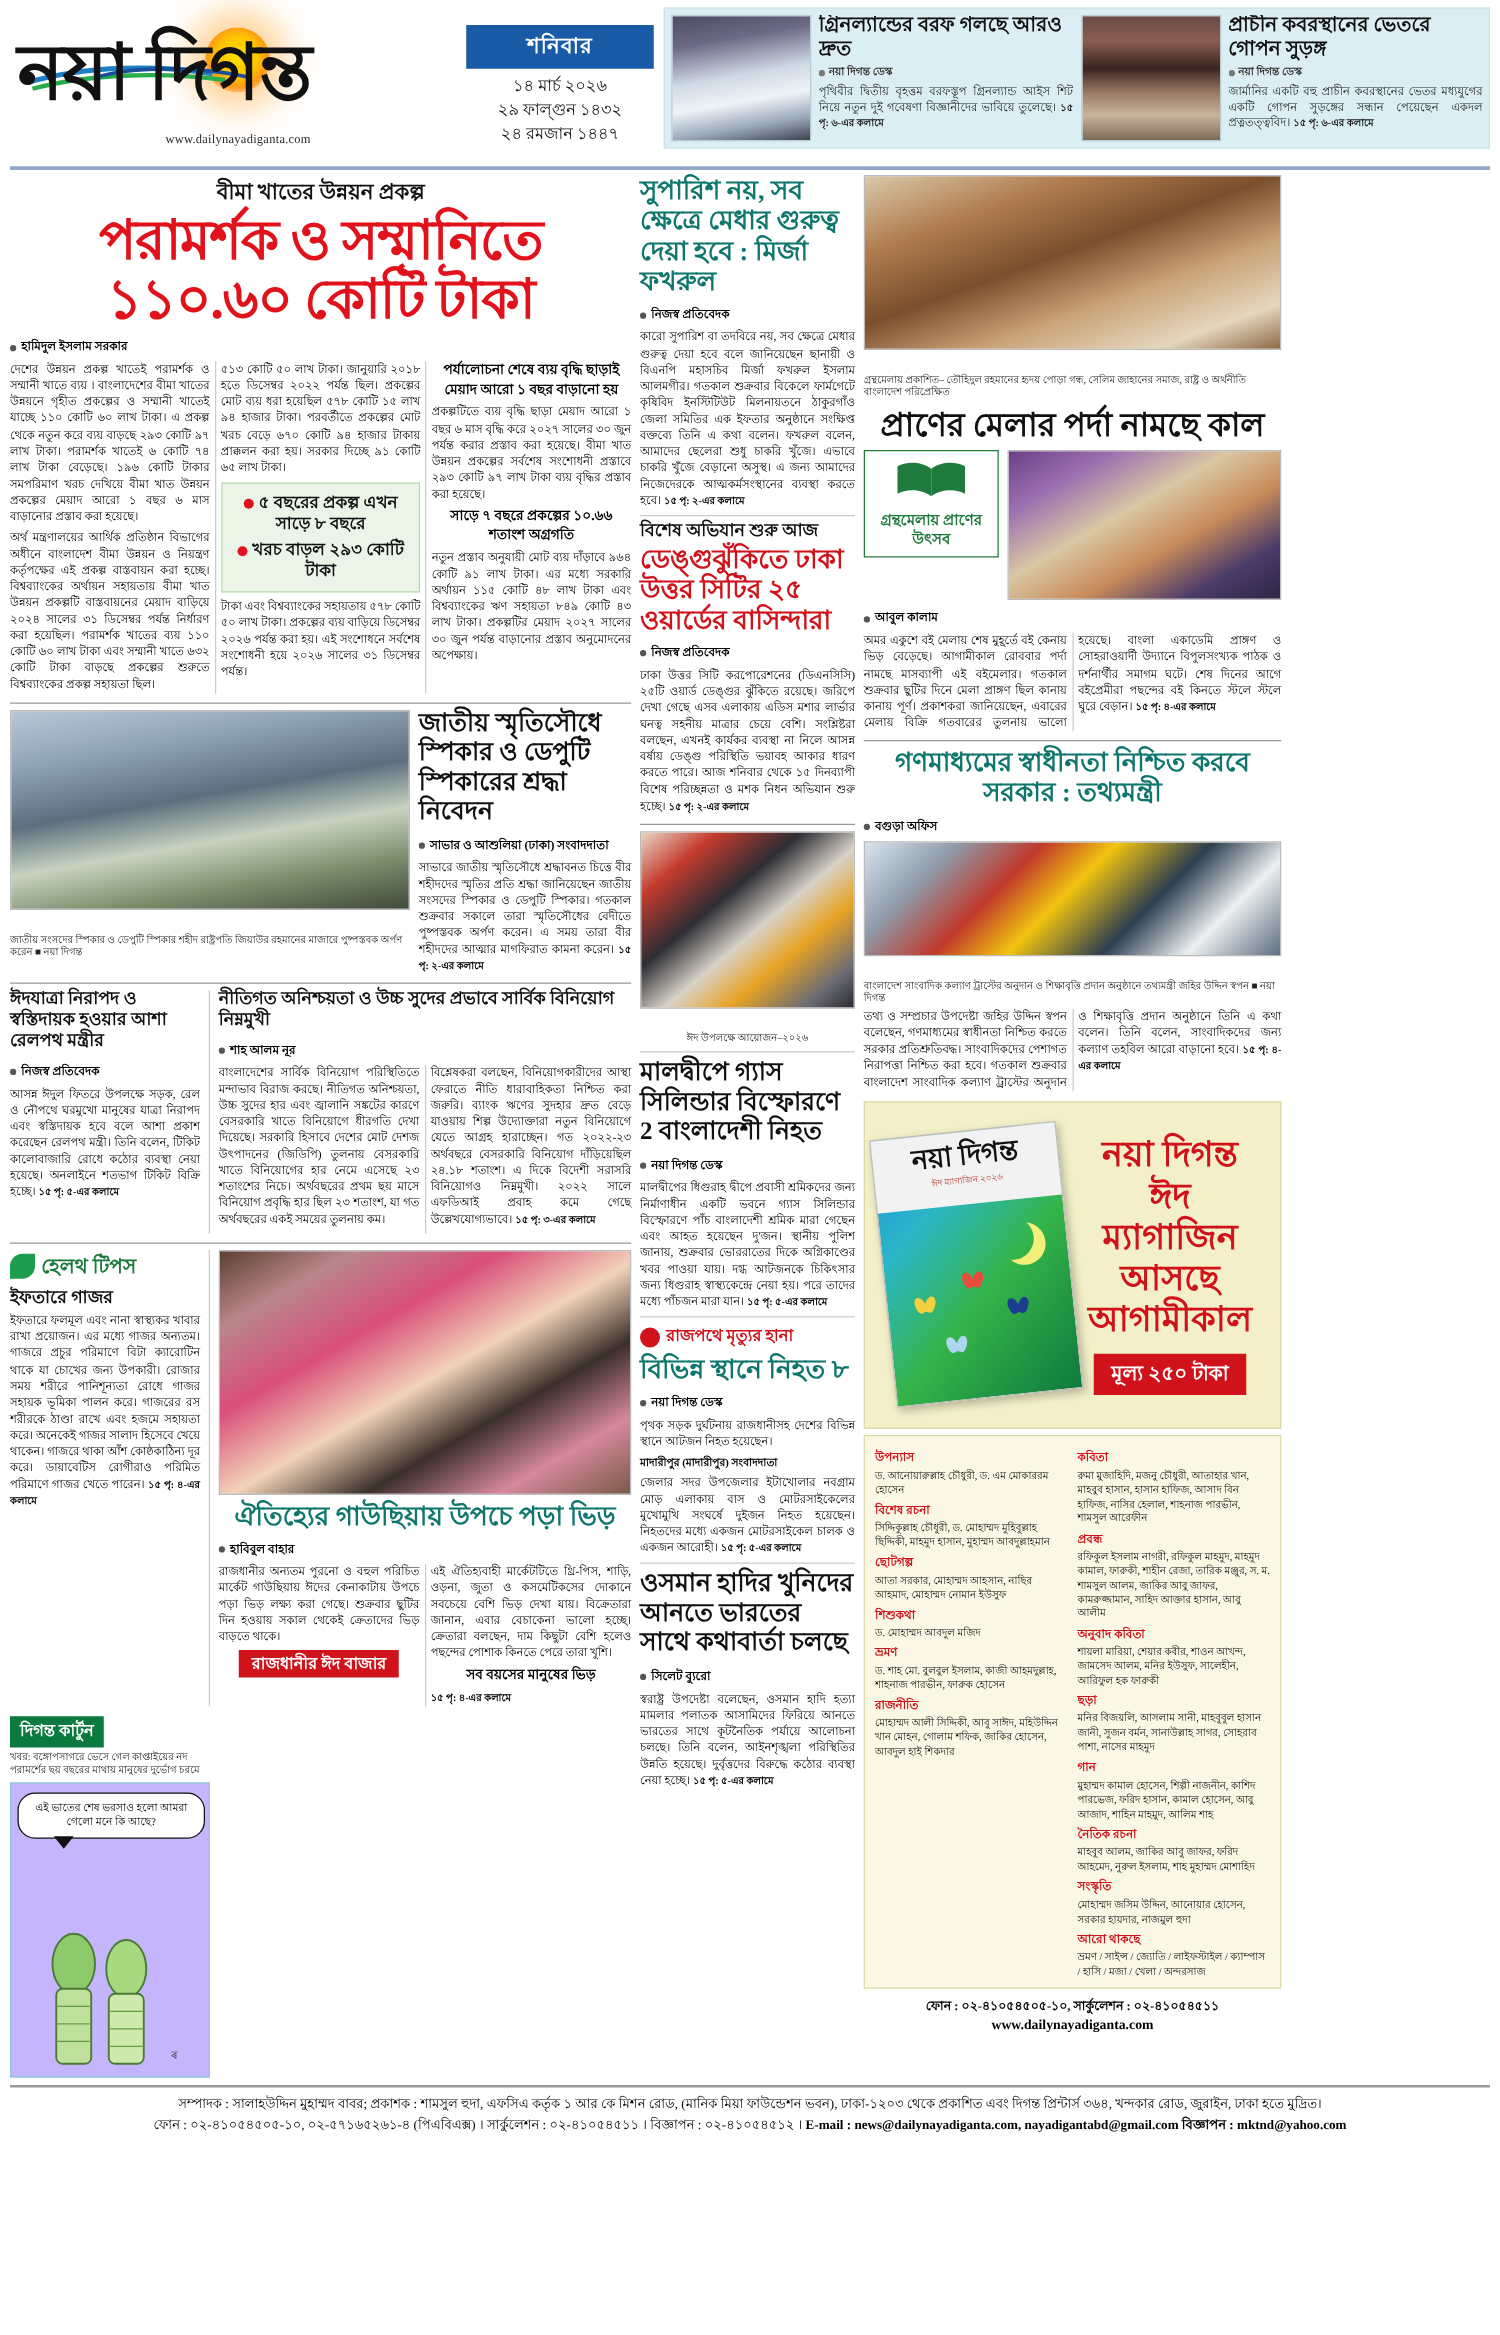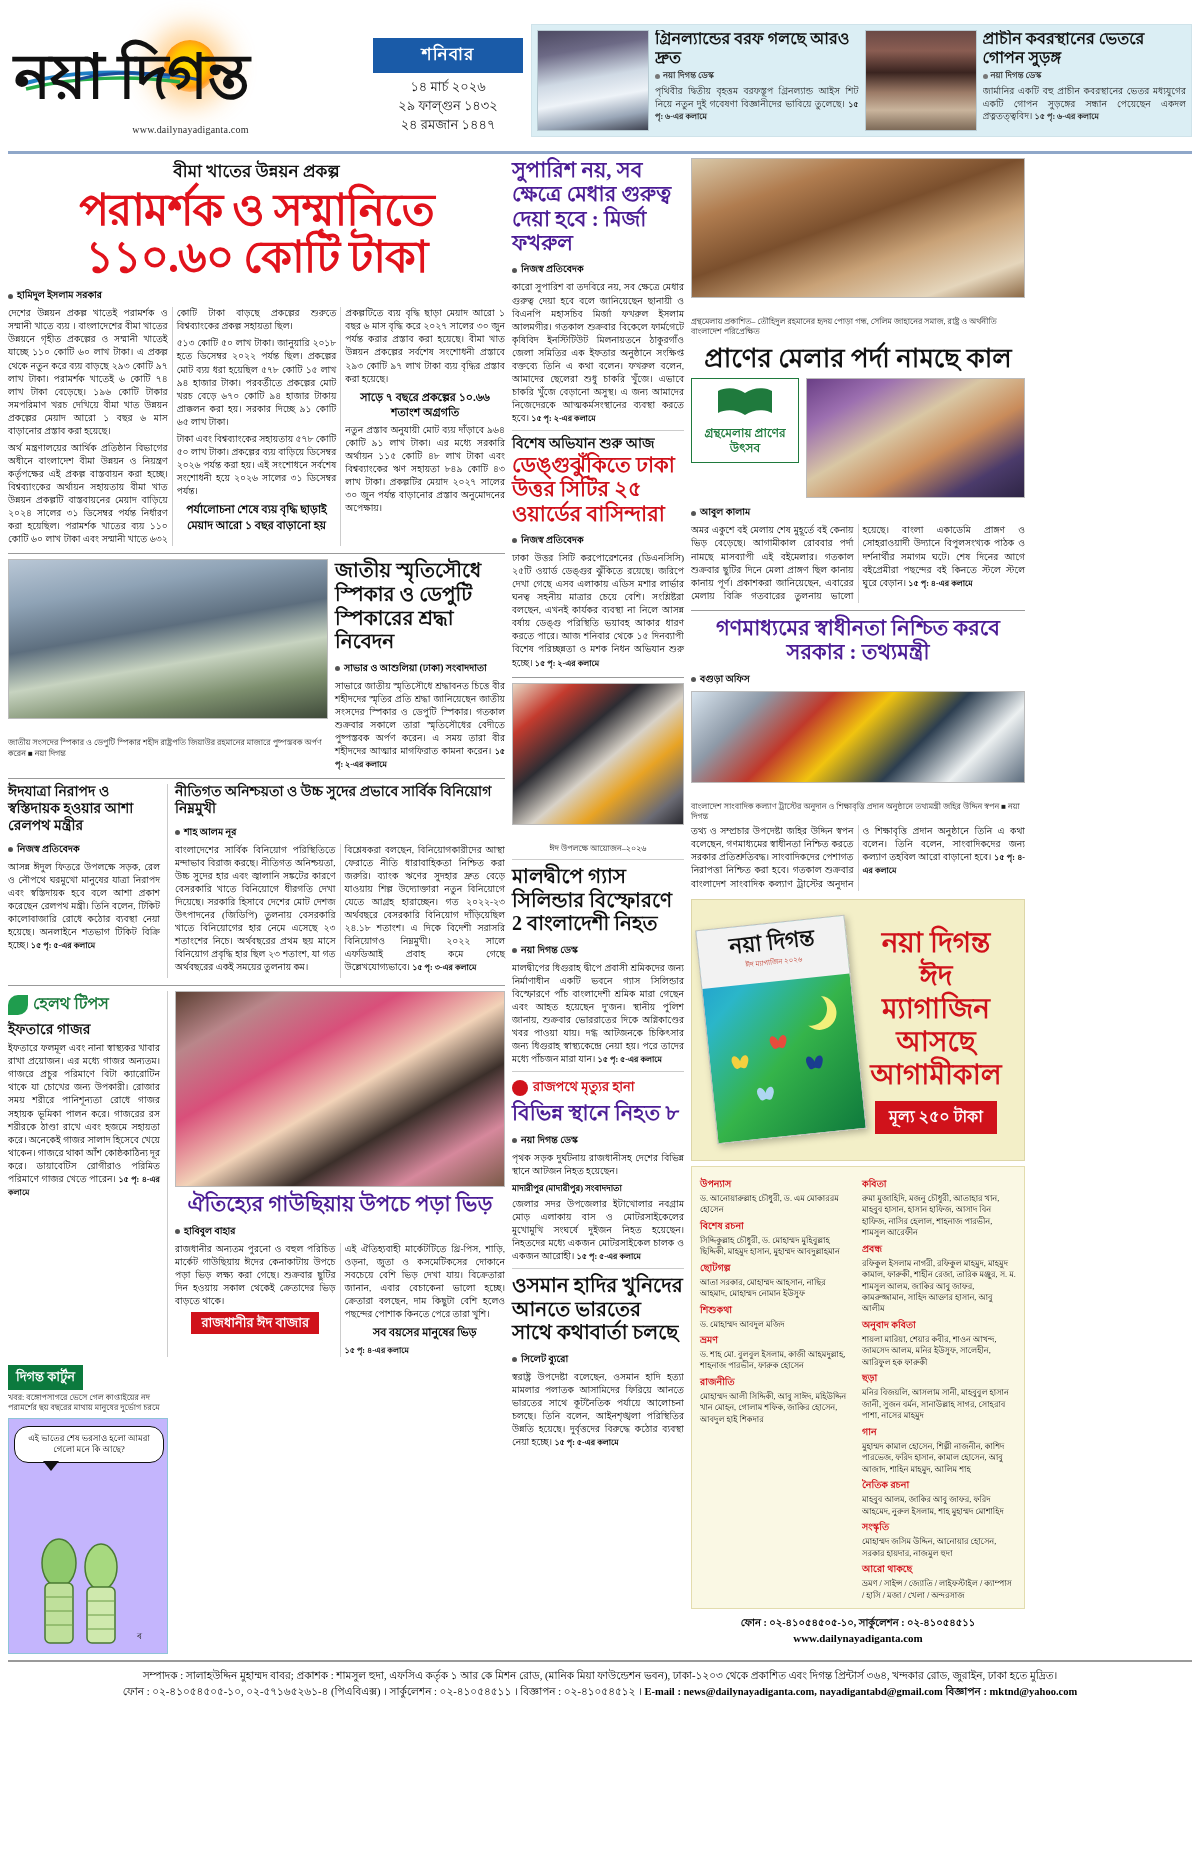--- a/index.html
+++ b/index.html
@@ -4,21 +4,21 @@
 <style>
   * { box-sizing: border-box; margin:0; padding:0; }
   body {
     width:1200px; height:1868px;
     background:#ffffff;
     font-family:"Liberation Serif", serif;
     color:#000;
     overflow:hidden;
     position:relative;
   }
-  .page { width:1200px; height:1868px; padding:24px 8px; position:relative; }
+  .page { width:1200px; height:1868px; padding:6px 8px; position:relative; }
 
   
   .masthead { display:flex; height:122px; align-items:flex-start; }
   .logo-wrap { width:365px; position:relative; padding-top:10px; }
   .logo-art { position:relative; height:86px; }
   .sun {
     position:absolute; left:156px; top:6px; width:52px; height:52px;
     border-radius:50%; background:radial-gradient(circle at 50% 45%, #ffe000 0%, #ffc400 42%, #ff9a16 62%, rgba(255,140,20,0.55) 78%, rgba(255,160,40,0) 100%);
     box-shadow:0 0 26px 14px rgba(255,160,30,0.45);
   }
@@ -81,21 +81,21 @@
     text-align:center; break-inside:avoid;
   }
   .greenbox .gb-line { font-size:13.5px; font-weight:bold; line-height:1.25; color:#111; margin-bottom:5px; }
   .greenbox .gb-line:last-child { margin-bottom:0; }
   .gb-dot { display:inline-block; width:8px; height:8px; background:#e1121b; border-radius:50%; margin-right:4px; vertical-align:middle; }
 
   .mini-head { font-size:11px; font-weight:bold; text-align:center; margin:4px 0 3px; }
 
   
   .h-lg { font-size:26px; font-weight:bold; line-height:1.14; color:#111; }
-  .h-md { font-size:21px; font-weight:bold; line-height:1.16; color:#4c1d95; }
+  .h-md { font-size:21px; font-weight:bold; line-height:1.16; color:#0f766e; }
   .h-sm { font-size:20px; font-weight:bold; line-height:1.18; color:#111; }
   .h-xs { font-size:14px; font-weight:bold; line-height:1.2; color:#111; }
   .center { text-align:center; }
 
   .sep { border-top:1px solid #999; margin:7px 0 5px; }
   .sep-thin { border-top:1px solid #ccc; margin:5px 0; }
 
   
   .photo { width:100%; position:relative; border:1px solid #bbb; }
   .cap { font-size:8px; line-height:1.3; margin-top:19px; color:#222; }
@@ -232,20 +232,24 @@
       <div class="lead-h">
         <div>পরামর্শক ও সম্মানিতে</div>
         <div>১১০.৬০ কোটি টাকা</div>
       </div>
       <div class="byline"><span class="sq"></span><span>হামিদুল ইসলাম সরকার</span></div>
 
       <div class="cols3">
         <p>দেশের উন্নয়ন প্রকল্প খাতেই পরামর্শক ও সম্মানী খাতে ব্যয় । বাংলাদেশের বীমা খাতের উন্নয়নে গৃহীত প্রকল্পের ও সম্মানী খাতেই যাচ্ছে ১১০ কোটি ৬০ লাখ টাকা। এ প্রকল্প থেকে নতুন করে ব্যয় বাড়ছে ২৯৩ কোটি ৯৭ লাখ টাকা। পরামর্শক খাতেই ৬ কোটি ৭৪ লাখ টাকা বেড়েছে। ১৯৬ কোটি টাকার সমপরিমাণ খরচ দেখিয়ে বীমা খাত উন্নয়ন প্রকল্পের মেয়াদ আরো ১ বছর ৬ মাস বাড়ানোর প্রস্তাব করা হয়েছে।</p>
         <p>অর্থ মন্ত্রণালয়ের আর্থিক প্রতিষ্ঠান বিভাগের অধীনে বাংলাদেশ বীমা উন্নয়ন ও নিয়ন্ত্রণ কর্তৃপক্ষের এই প্রকল্প বাস্তবায়ন করা হচ্ছে। বিশ্বব্যাংকের অর্থায়ন সহায়তায় বীমা খাত উন্নয়ন প্রকল্পটি বাস্তবায়নের মেয়াদ বাড়িয়ে ২০২৪ সালের ৩১ ডিসেম্বর পর্যন্ত নির্ধারণ করা হয়েছিল। পরামর্শক খাতের ব্যয় ১১০ কোটি ৬০ লাখ টাকা এবং সম্মানী খাতে ৬৩২ কোটি টাকা বাড়ছে প্রকল্পের শুরুতে বিশ্বব্যাংকের প্রকল্প সহায়তা ছিল।</p>
         <p>৫১৩ কোটি ৫০ লাখ টাকা। জানুয়ারি ২০১৮ হতে ডিসেম্বর ২০২২ পর্যন্ত ছিল। প্রকল্পের মোট ব্যয় ধরা হয়েছিল ৫৭৮ কোটি ১৫ লাখ ৯৪ হাজার টাকা। পরবর্তীতে প্রকল্পের মোট খরচ বেড়ে ৬৭০ কোটি ৯৪ হাজার টাকায় প্রাক্কলন করা হয়। সরকার দিচ্ছে ৯১ কোটি ৬৫ লাখ টাকা।</p>
+        <div class="greenbox">
+          <div class="gb-line"><span class="gb-dot"></span><span>৫ বছরের প্রকল্প এখন সাড়ে ৮ বছরে</span></div>
+          <div class="gb-line"><span class="gb-dot"></span><span>খরচ বাড়ল ২৯৩ কোটি টাকা</span></div>
+        </div>
         <p>টাকা এবং বিশ্বব্যাংকের সহায়তায় ৫৭৮ কোটি ৫০ লাখ টাকা। প্রকল্পের ব্যয় বাড়িয়ে ডিসেম্বর ২০২৬ পর্যন্ত করা হয়। এই সংশোধনে সর্বশেষ সংশোধনী হয়ে ২০২৬ সালের ৩১ ডিসেম্বর পর্যন্ত।</p>
         <div class="mini-head">পর্যালোচনা শেষে ব্যয় বৃদ্ধি ছাড়াই মেয়াদ আরো ১ বছর বাড়ানো হয়</div>
         <p>প্রকল্পটিতে ব্যয় বৃদ্ধি ছাড়া মেয়াদ আরো ১ বছর ৬ মাস বৃদ্ধি করে ২০২৭ সালের ৩০ জুন পর্যন্ত করার প্রস্তাব করা হয়েছে। বীমা খাত উন্নয়ন প্রকল্পের সর্বশেষ সংশোধনী প্রস্তাবে ২৯৩ কোটি ৯৭ লাখ টাকা ব্যয় বৃদ্ধির প্রস্তাব করা হয়েছে।</p>
         <div class="mini-head">সাড়ে ৭ বছরে প্রকল্পের ১০.৬৬ শতাংশ অগ্রগতি</div>
         <p>নতুন প্রস্তাব অনুযায়ী মোট ব্যয় দাঁড়াবে ৯৬৪ কোটি ৯১ লাখ টাকা। এর মধ্যে সরকারি অর্থায়ন ১১৫ কোটি ৪৮ লাখ টাকা এবং বিশ্বব্যাংকের ঋণ সহায়তা ৮৪৯ কোটি ৪৩ লাখ টাকা। প্রকল্পটির মেয়াদ ২০২৭ সালের ৩০ জুন পর্যন্ত বাড়ানোর প্রস্তাব অনুমোদনের অপেক্ষায়।</p>
       </div>
 
       <div class="sep"></div>
 
       <div style="display:flex; gap:7px;">

